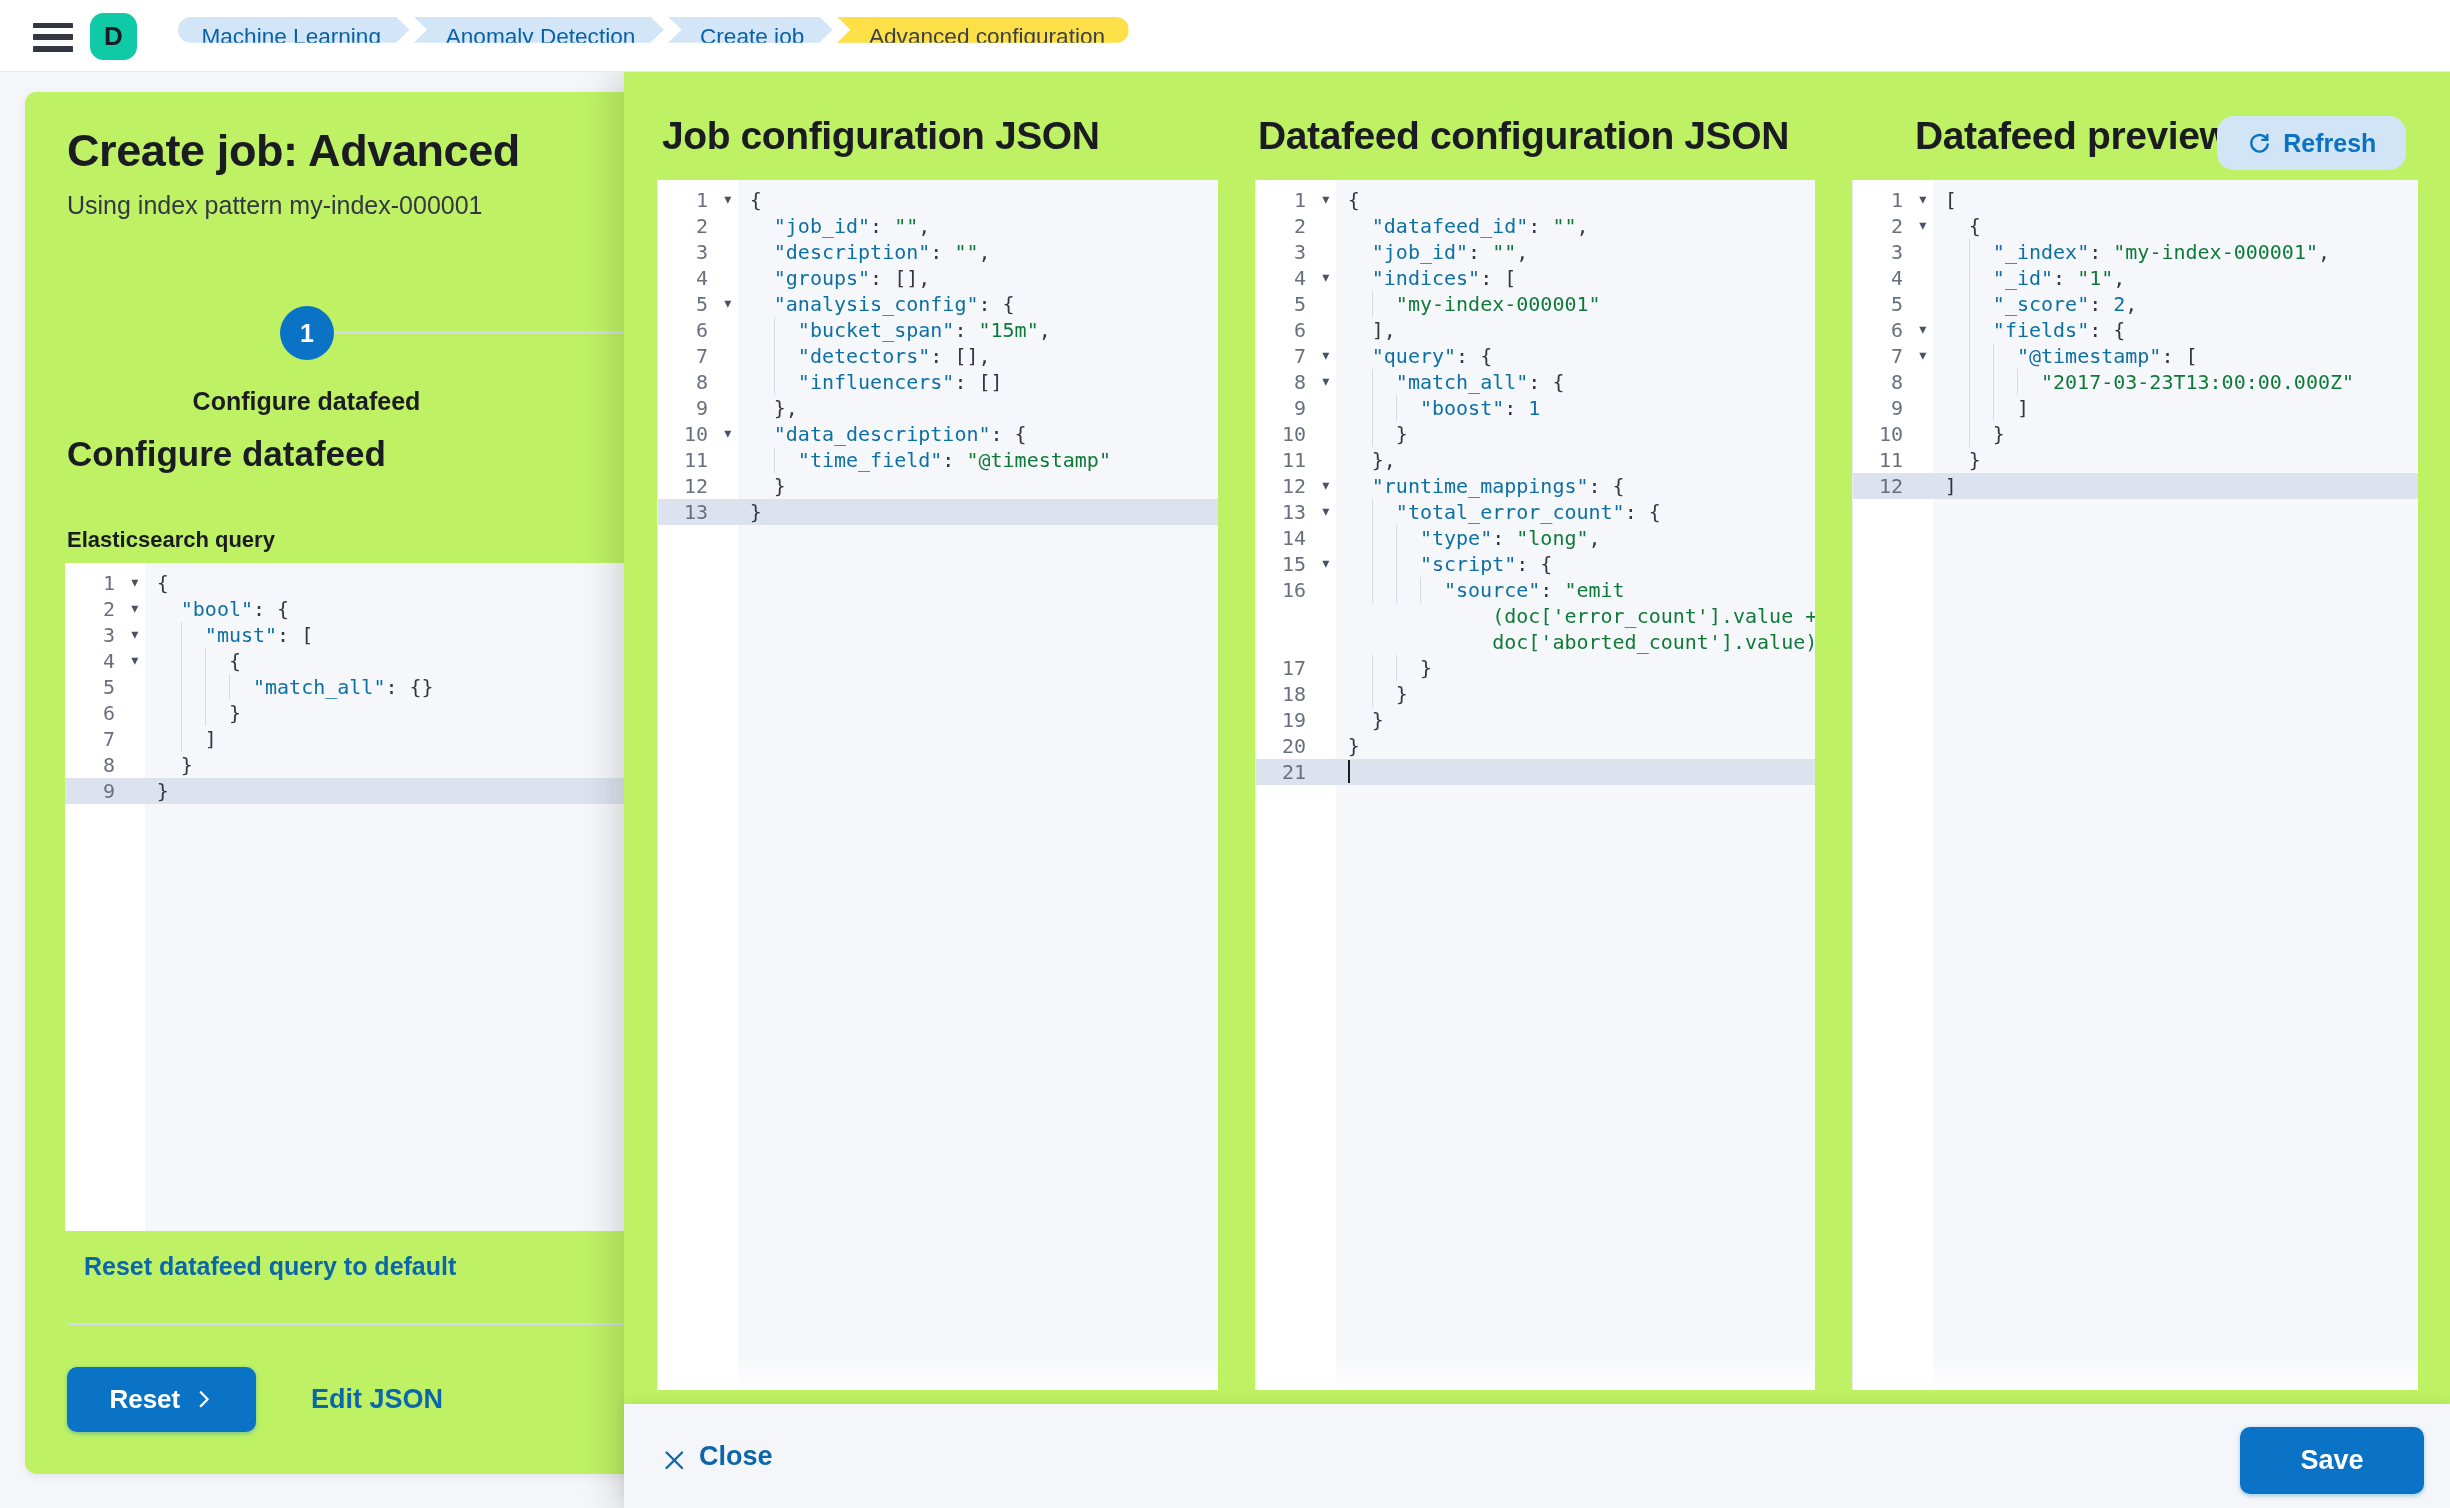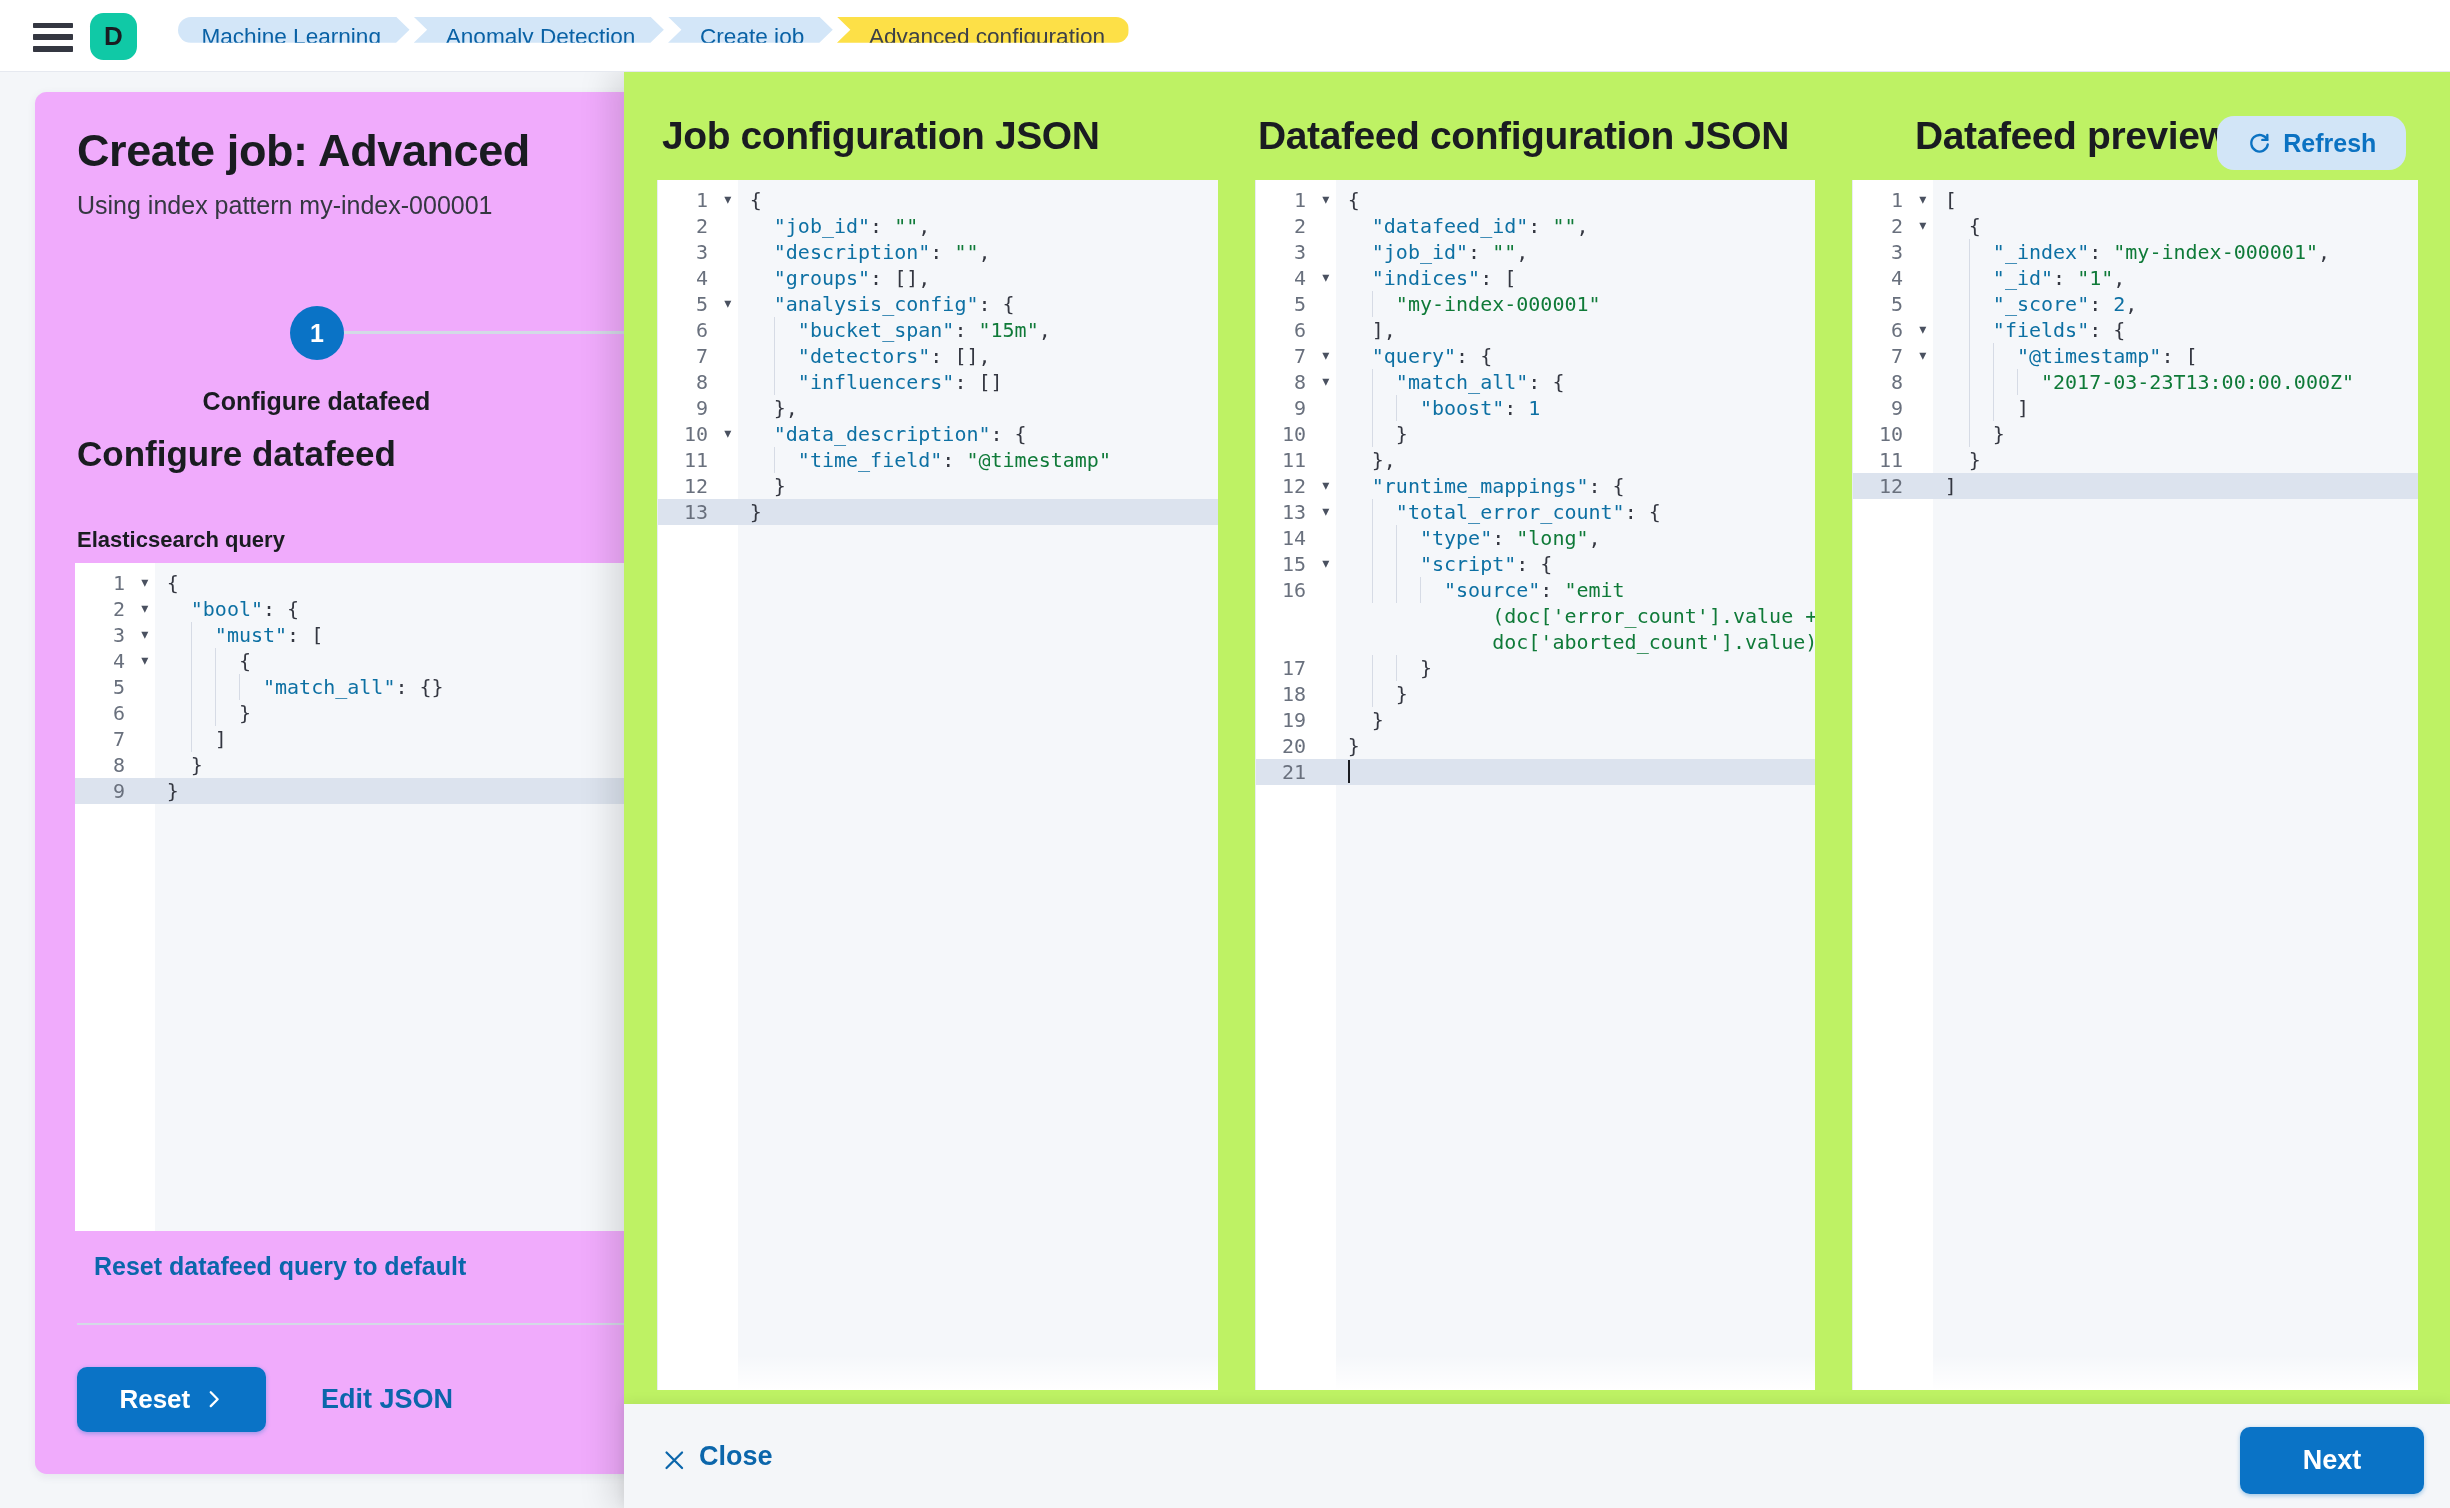--- a/index.html
+++ b/index.html
@@ -16,21 +16,21 @@
   .burger { position:absolute; left:33px; top:22.6px; width:40px; height:30px; cursor:pointer; }
   .burger span { display:block; height:5.9px; background:#343741; border-radius:0.8px; }
   .burger span + span { margin-top:5.9px; }
   .avatar { position:absolute; left:90px; top:12.6px; width:47px; height:47px; border-radius:13.4px; background:#10c9a6; color:#1a1c21; font-size:26px; font-weight:bold; display:flex; align-items:center; justify-content:center; }
   .crumbs { position:absolute; left:178px; top:16.7px; height:39px; display:flex; gap:4.2px; }
   .crumb { height:26px; line-height:39px; font-size:22.6px; font-weight:500; background:#d3e6f8; color:#0961a5; white-space:nowrap; cursor:pointer; }
   .crumb.first { border-radius:13.4px 0 0 13.4px; padding:0 28.5px 0 23.4px; clip-path:polygon(0 0, calc(100% - 13.4px) 0, 100% 50%, calc(100% - 13.4px) 100%, 0 100%); }
   .crumb.mid   { padding:0 28.5px 0 32px; clip-path:polygon(0 0, calc(100% - 13.4px) 0, 100% 50%, calc(100% - 13.4px) 100%, 0 100%, 13.4px 50%); }
   .crumb.last  { background:#fde047; color:#3c4048; border-radius:0 15px 15px 0; padding:0 23.4px 0 32px; clip-path:polygon(0 0, 100% 0, 100% 100%, 0 100%, 13.4px 50%); cursor:default; }
   
-  .card { position:absolute; left:35px; top:92px; width:1172px; height:1382px; background:#f0abfc; border-radius:11.7px; box-shadow:0 2.5px 8.4px rgba(50,60,90,.08); }
+  .card { position:absolute; left:25px; top:92px; width:1172px; height:1382px; background:#bef264; border-radius:11.7px; box-shadow:0 2.5px 8.4px rgba(50,60,90,.08); }
   .w-title { position:absolute; left:42px; top:33px; font-size:45px; font-weight:bold; color:#1a1c21; letter-spacing:-0.4px; }
   .w-sub { position:absolute; left:42px; top:99px; font-size:25px; color:#343741; }
   .stepline { position:absolute; left:281px; top:239px; right:0; height:2.5px; background:#d3dae6; }
   .stepcircle { position:absolute; left:255px; top:214px; width:54px; height:54px; border-radius:50%; background:#0a73c6; color:#fff; font-size:25px; font-weight:bold; display:flex; align-items:center; justify-content:center; cursor:pointer; }
   .steplabel { position:absolute; left:156px; top:295px; width:251px; text-align:center; font-size:25px; font-weight:bold; color:#1a1c21; }
   .w-h2 { position:absolute; left:42px; top:342px; font-size:35px; font-weight:bold; color:#1a1c21; }
   .f-label { position:absolute; left:42px; top:435px; font-size:22px; font-weight:bold; color:#1a1c21; }
   .link { color:#0b66ab; font-weight:bold; cursor:pointer; }
   .reset-link { position:absolute; left:59px; top:1160px; font-size:25px; }
   .divider { position:absolute; left:42px; top:1231px; width:1089px; height:1.7px; background:#d3dae6; }
@@ -368,16 +368,16 @@
       </div>
   </div>
 
   <div class="footer">
     <button class="close-btn">
       <svg width="22.6" height="22.6" viewBox="0 0 16 16">
           <path d="M2.5 2.5l11 11M13.5 2.5l-11 11" stroke="#0b66ab" stroke-width="1.6" stroke-linecap="round"></path>
         </svg>
       <span>Close</span>
     </button>
-    <button class="save-btn">Next</button>
+    <button class="save-btn">Save</button>
   </div>
 </div>
 
 
 </body></html>

